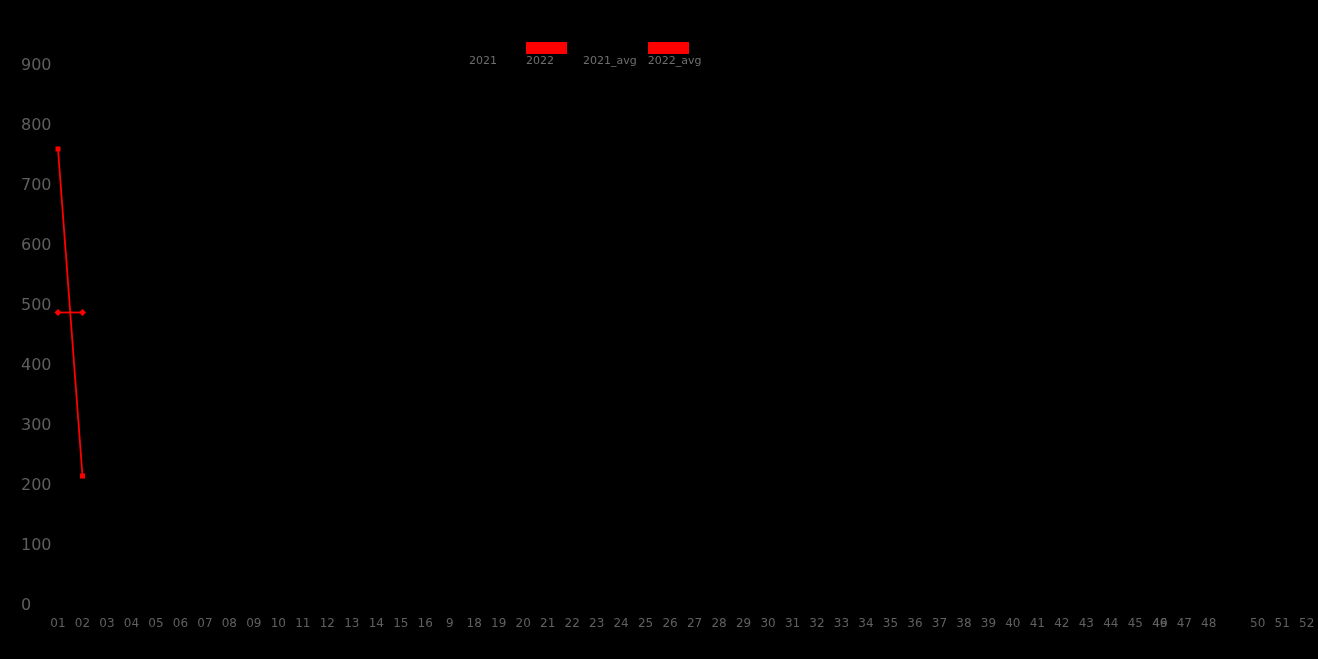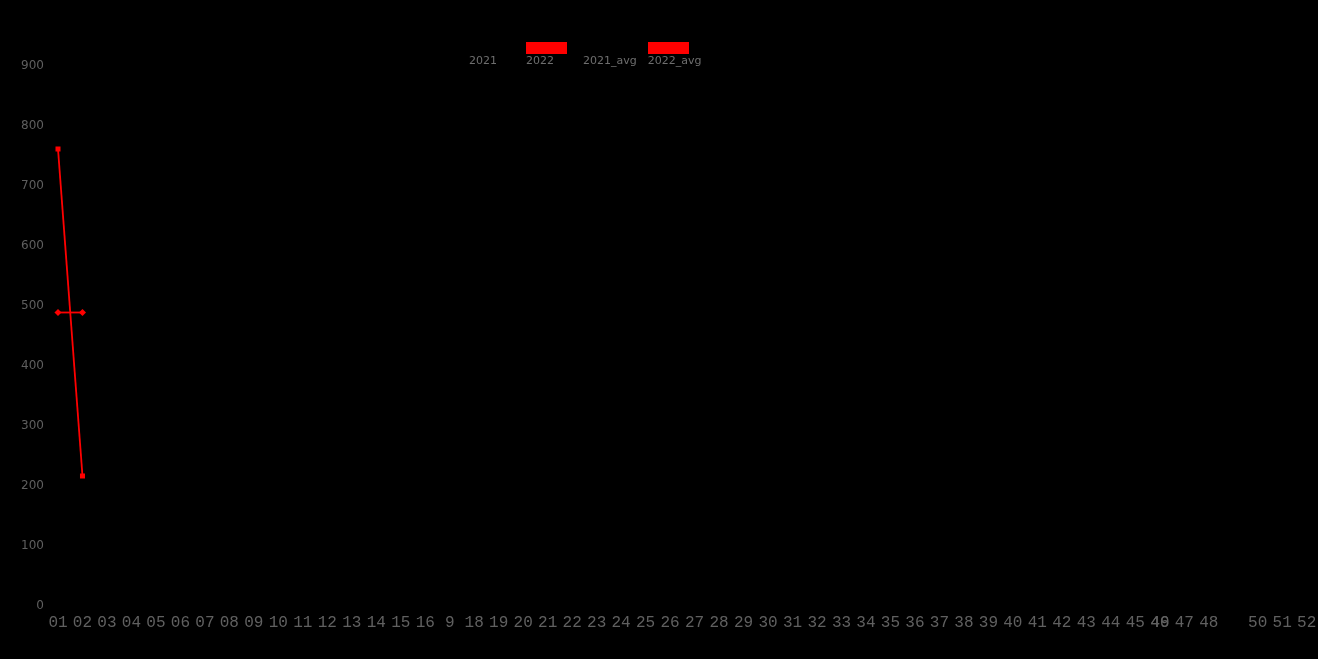--- a/index.html
+++ b/index.html
@@ -46,35 +46,34 @@
     flex: 0 0 auto;
   }
   .legend-label {
     font-size: 11px;
     color: #6e6e6e;
     white-space: nowrap;
     line-height: 13px;
   }
   .y-tick {
     position: absolute;
-    left: 4px;
+    left: 21px;
     width: 40px;
-    text-align: right;
-    font-size: 12px;
+    text-align: left;
+    font-size: 16px;
     color: #5f5f5f;
     line-height: 14px;
   }
   .x-tick {
     position: absolute;
     width: 24px;
     text-align: center;
-    font-size: 16px;
+    font-size: 12px;
     color: #606060;
     line-height: 14px;
-    font-family: Liberation Mono, monospace;
   }
   svg.plot {
     position: absolute;
     left: 0;
     top: 0;
   }
 </style>
 </head>
 <body>
 

